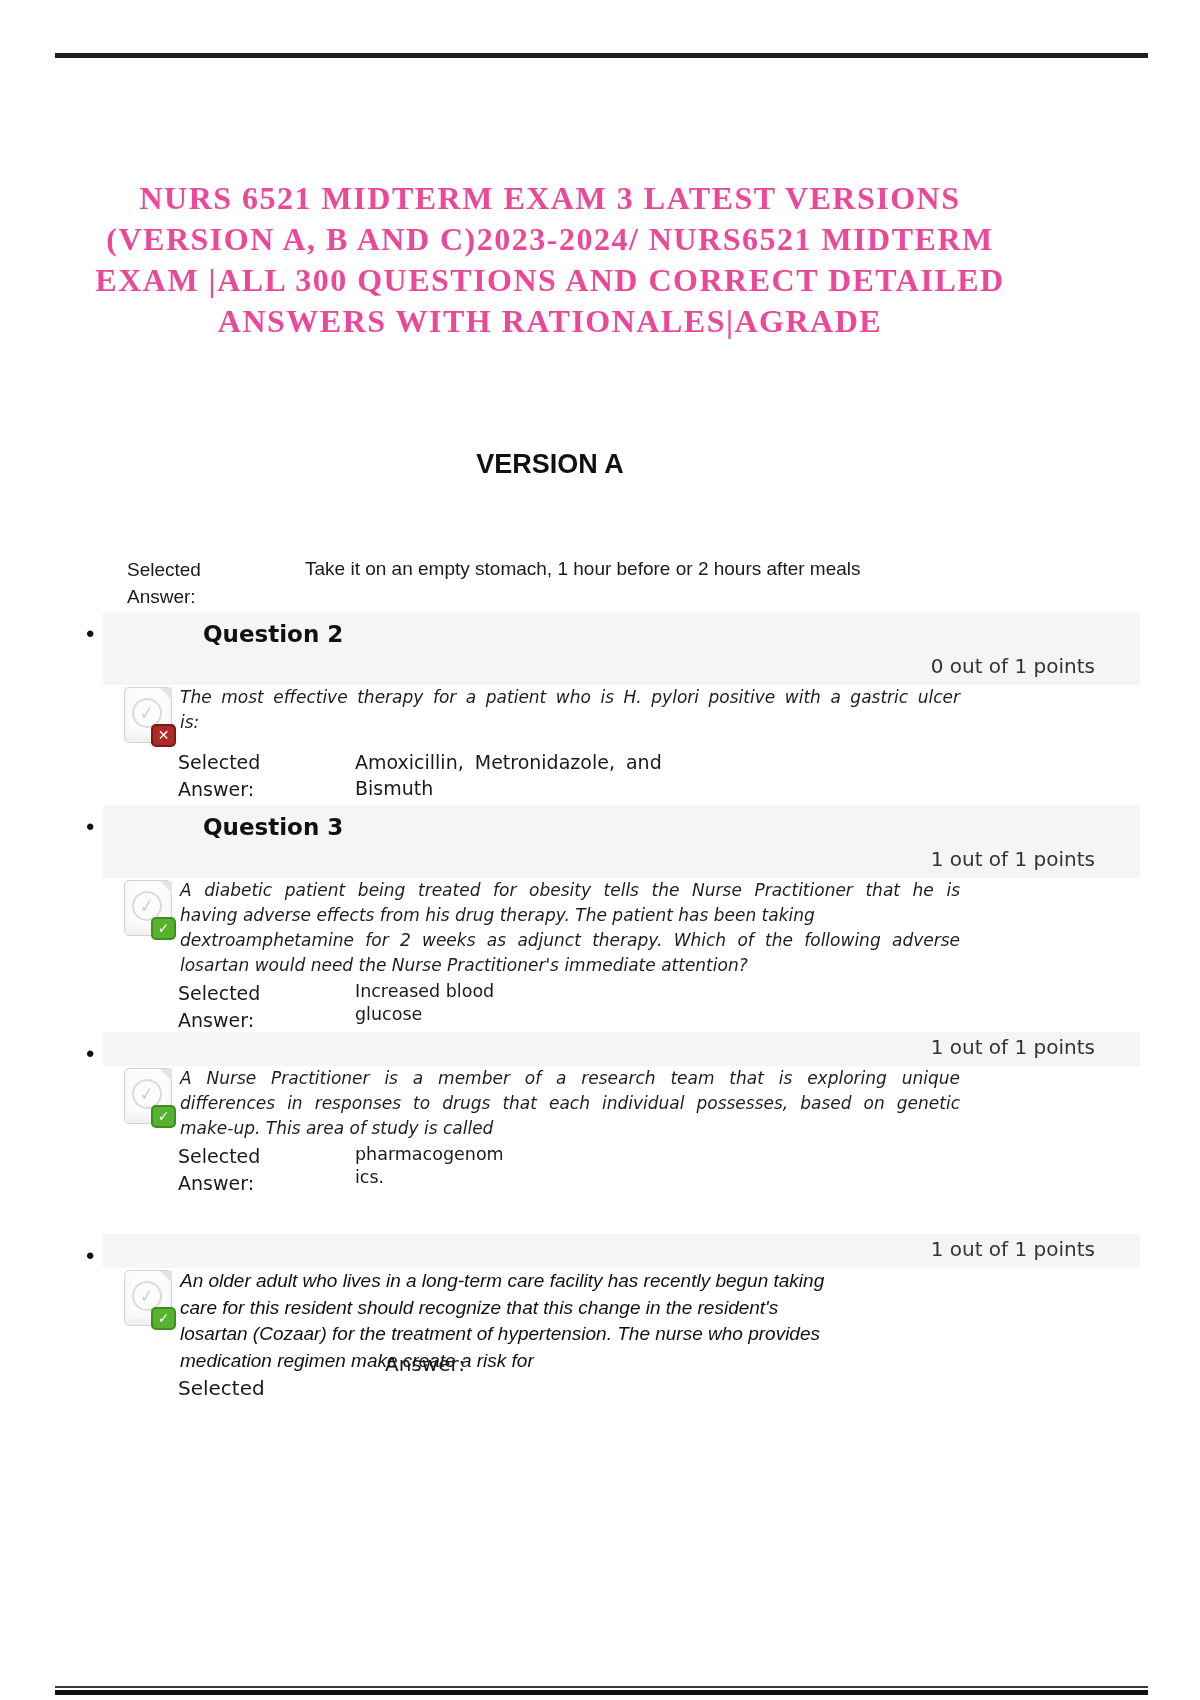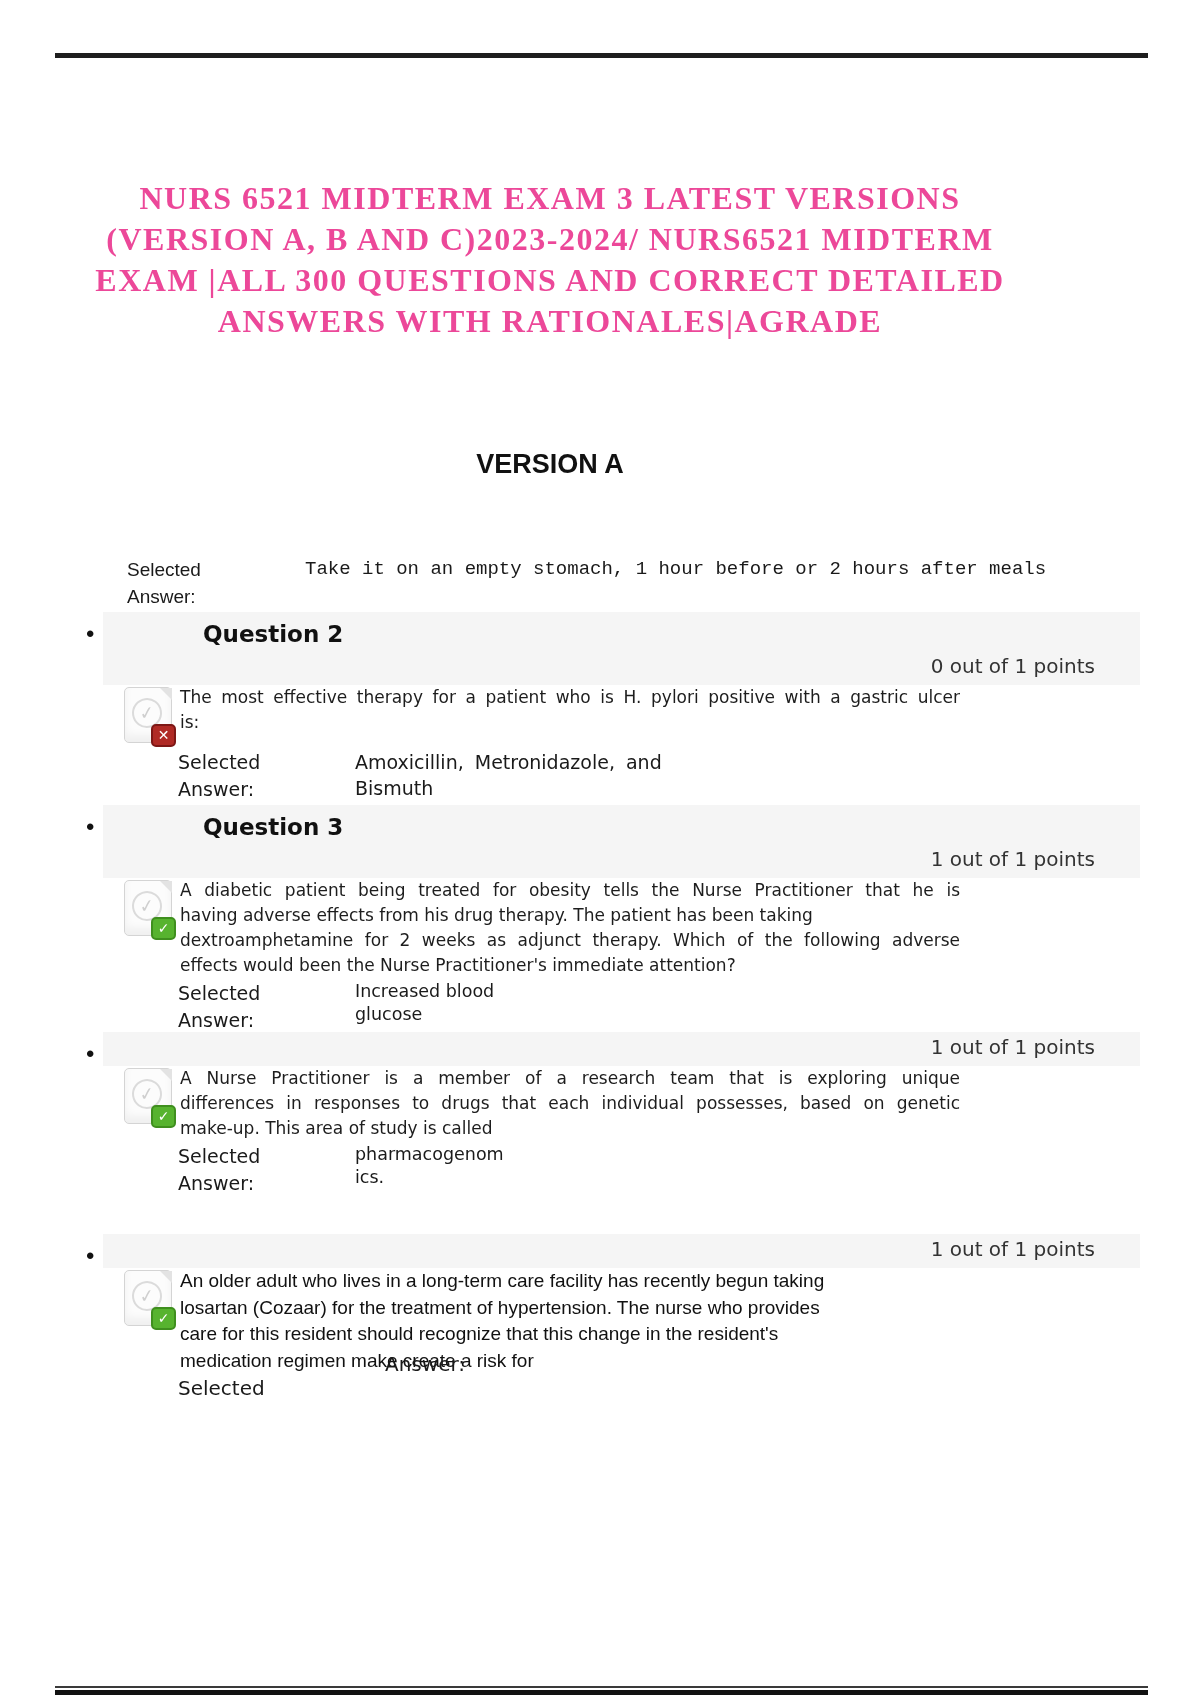--- a/index.html
+++ b/index.html
@@ -20,34 +20,34 @@
   .q1para{position:absolute;top:462px;left:120px;width:850px;font-size:19px;line-height:26px;color:#111;}
   .q1para div{white-space:nowrap;}
 
   
   .sel{display:flex;align-items:flex-start;}
   .sel-label{font-family:"DejaVu Sans",sans-serif;font-size:19px;line-height:27px;color:#1a1a1a;width:177px;flex:none;}
   .sel-label.arial{font-family:"Liberation Sans",sans-serif;}
   .sel-answer{font-family:"DejaVu Sans",sans-serif;font-size:19px;line-height:26px;color:#1a1a1a;width:370px;}
   .sel-answer.wide{word-spacing:5px;}
   .sel-answer.small{font-size:17.5px;line-height:23px;}
-  .sel-answer.arial{font-family:Liberation Mono, monospace;font-size:19px;white-space:nowrap;width:auto;}
+  .sel-answer.arial{font-family:Liberation Sans, sans-serif;font-size:19px;white-space:nowrap;width:auto;}
   .q1sel{position:absolute;top:556px;left:127px;}
   .q1sel .sel-label{width:178px;}
 
   
   .qblock{position:absolute;left:0;right:0;}
   .bullet{position:absolute;left:86px;top:8px;font-size:24px;color:#111;}
   .qheader{margin-left:103px;width:1037px;background:#f5f5f5;}
   .qtitle{font-family:"DejaVu Sans",sans-serif;font-weight:bold;font-size:23px;line-height:30px;
           color:#111;padding:7px 0 2px 100px;}
   .qpoints{font-family:"DejaVu Sans",sans-serif;font-size:20px;line-height:26px;color:#333;
            text-align:right;padding:2px 45px 6px 0;}
   .qbody{display:flex;align-items:flex-start;margin-left:124px;margin-top:0;}
-  .qtext{font-family:"DejaVu Sans",sans-serif;font-size:17px;line-height:25px;color:#1d1d1d;width:780px;margin-left:6px;}
+  .qtext{font-family:"DejaVu Sans",sans-serif;font-size:17px;line-height:25px;color:#1d1d1d;width:780px;margin-left:6px;font-style:italic;}
   .qtext div{white-space:nowrap;}
   .qtext div.stretch{white-space:normal;text-align:justify;text-align-last:justify;}
   .qtext.plain{font-family:"Liberation Sans",sans-serif;font-size:19px;line-height:26.5px;width:775px;color:#111;}
   .qsel{margin-left:178px;margin-top:2px;}
 
   
   .qicon{position:relative;width:50px;height:60px;flex:none;margin-top:2px;}
   .qpage{position:absolute;top:0;left:0;width:46px;height:54px;background:#fcfcfc;
          border:1px solid #d4d4d4;border-radius:5px;box-shadow:inset 0 -7px 9px rgba(0,0,0,0.05);}
   .qfold{position:absolute;top:1px;right:2px;width:0;height:0;
@@ -131,21 +131,21 @@
       <div class="qicon">
         <div class="qpage"></div>
         <div class="qfold"></div>
         <div class="qcircle">✓</div>
         <div class="qbadge ok">✓</div>
       </div>
       <div class="qtext">
         <div class="stretch">A diabetic patient being treated for obesity tells the Nurse Practitioner that he is</div>
         <div>having adverse effects from his drug therapy. The patient has been taking</div>
         <div class="stretch">dextroamphetamine for 2 weeks as adjunct therapy. Which of the following adverse</div>
-        <div>effects would been the Nurse Practitioner's immediate attention?</div>
+        <div>losartan would need the Nurse Practitioner's immediate attention?</div>
       </div>
     </div>
     <div class="sel qsel">
       <div class="sel-label">
         <div>Selected</div>
         <div>Answer:</div>
       </div>
       <div class="sel-answer small">
         <div>Increased blood</div>
         <div>glucose</div>
@@ -190,22 +190,22 @@
     </div>
     <div class="qbody">
       <div class="qicon">
         <div class="qpage"></div>
         <div class="qfold"></div>
         <div class="qcircle">✓</div>
         <div class="qbadge ok">✓</div>
       </div>
       <div class="qtext plain">
         <div>An older adult who lives in a long-term care facility has recently begun taking</div>
+        <div>care for this resident should recognize that this change in the resident's</div>
         <div>losartan (Cozaar) for the treatment of hypertension. The nurse who provides</div>
-        <div>care for this resident should recognize that this change in the resident's</div>
         <div>medication regimen make create a risk for</div>
       </div>
     </div>
     <div class="q5sel">
       <span class="lbl-answer">Answer:</span>
       <span class="lbl-selected">Selected</span>
     </div>
   </div>
 
   <div class="rule bottom-thin"></div>

